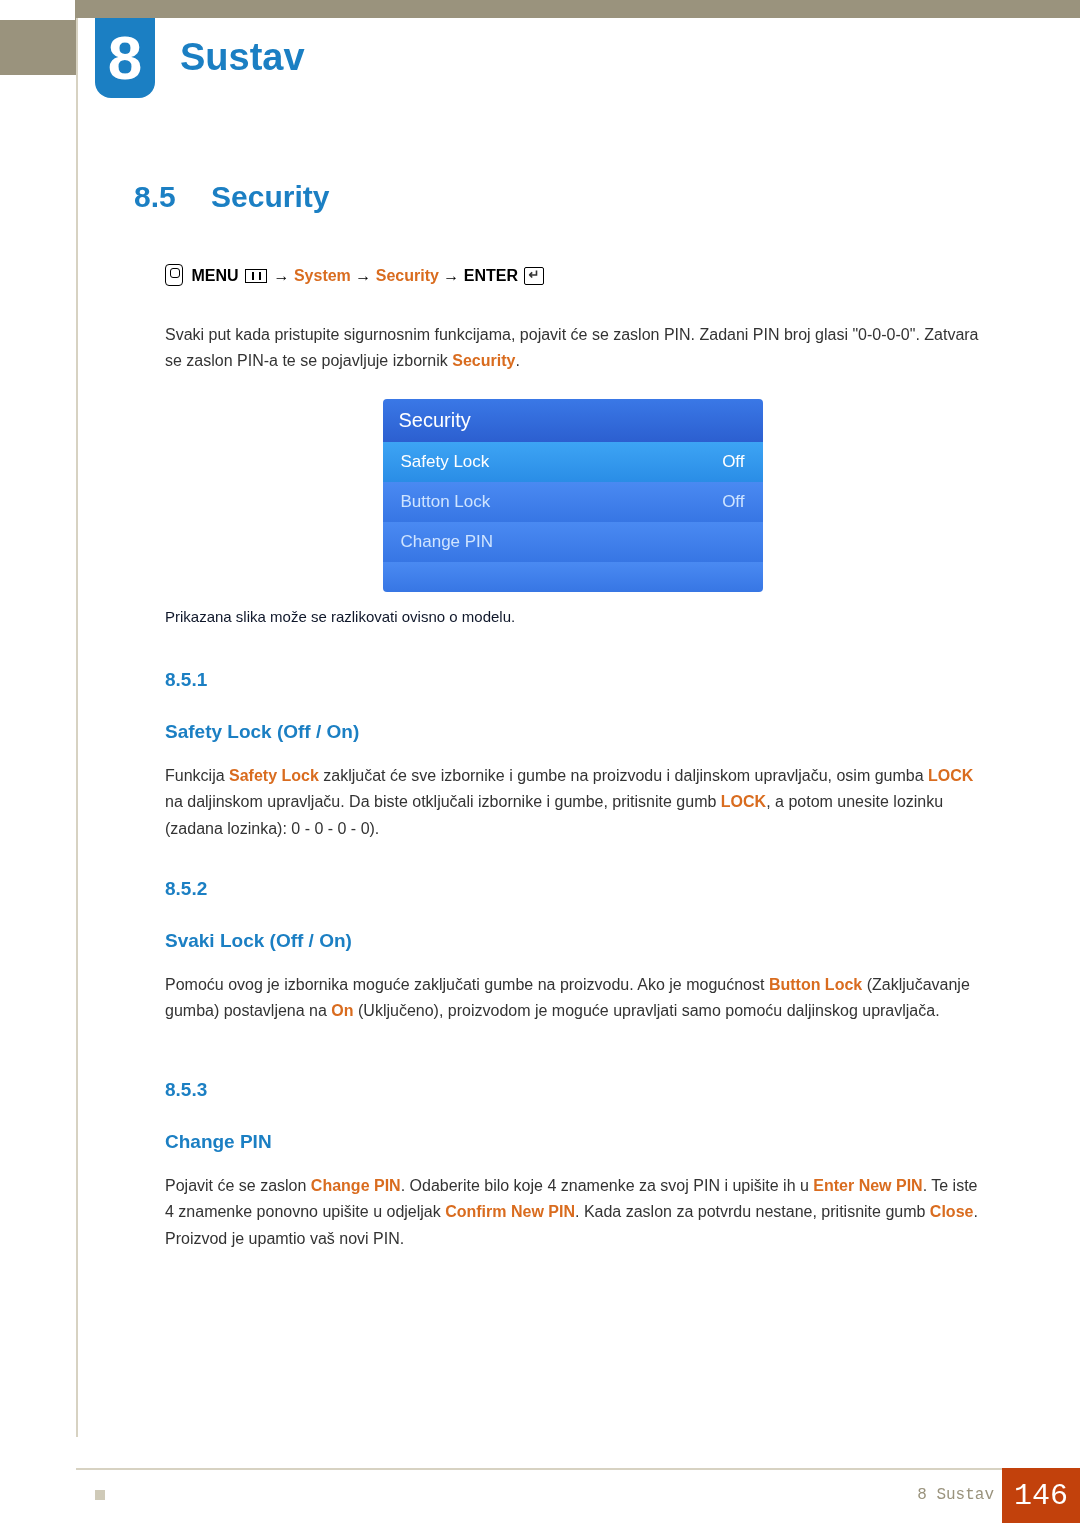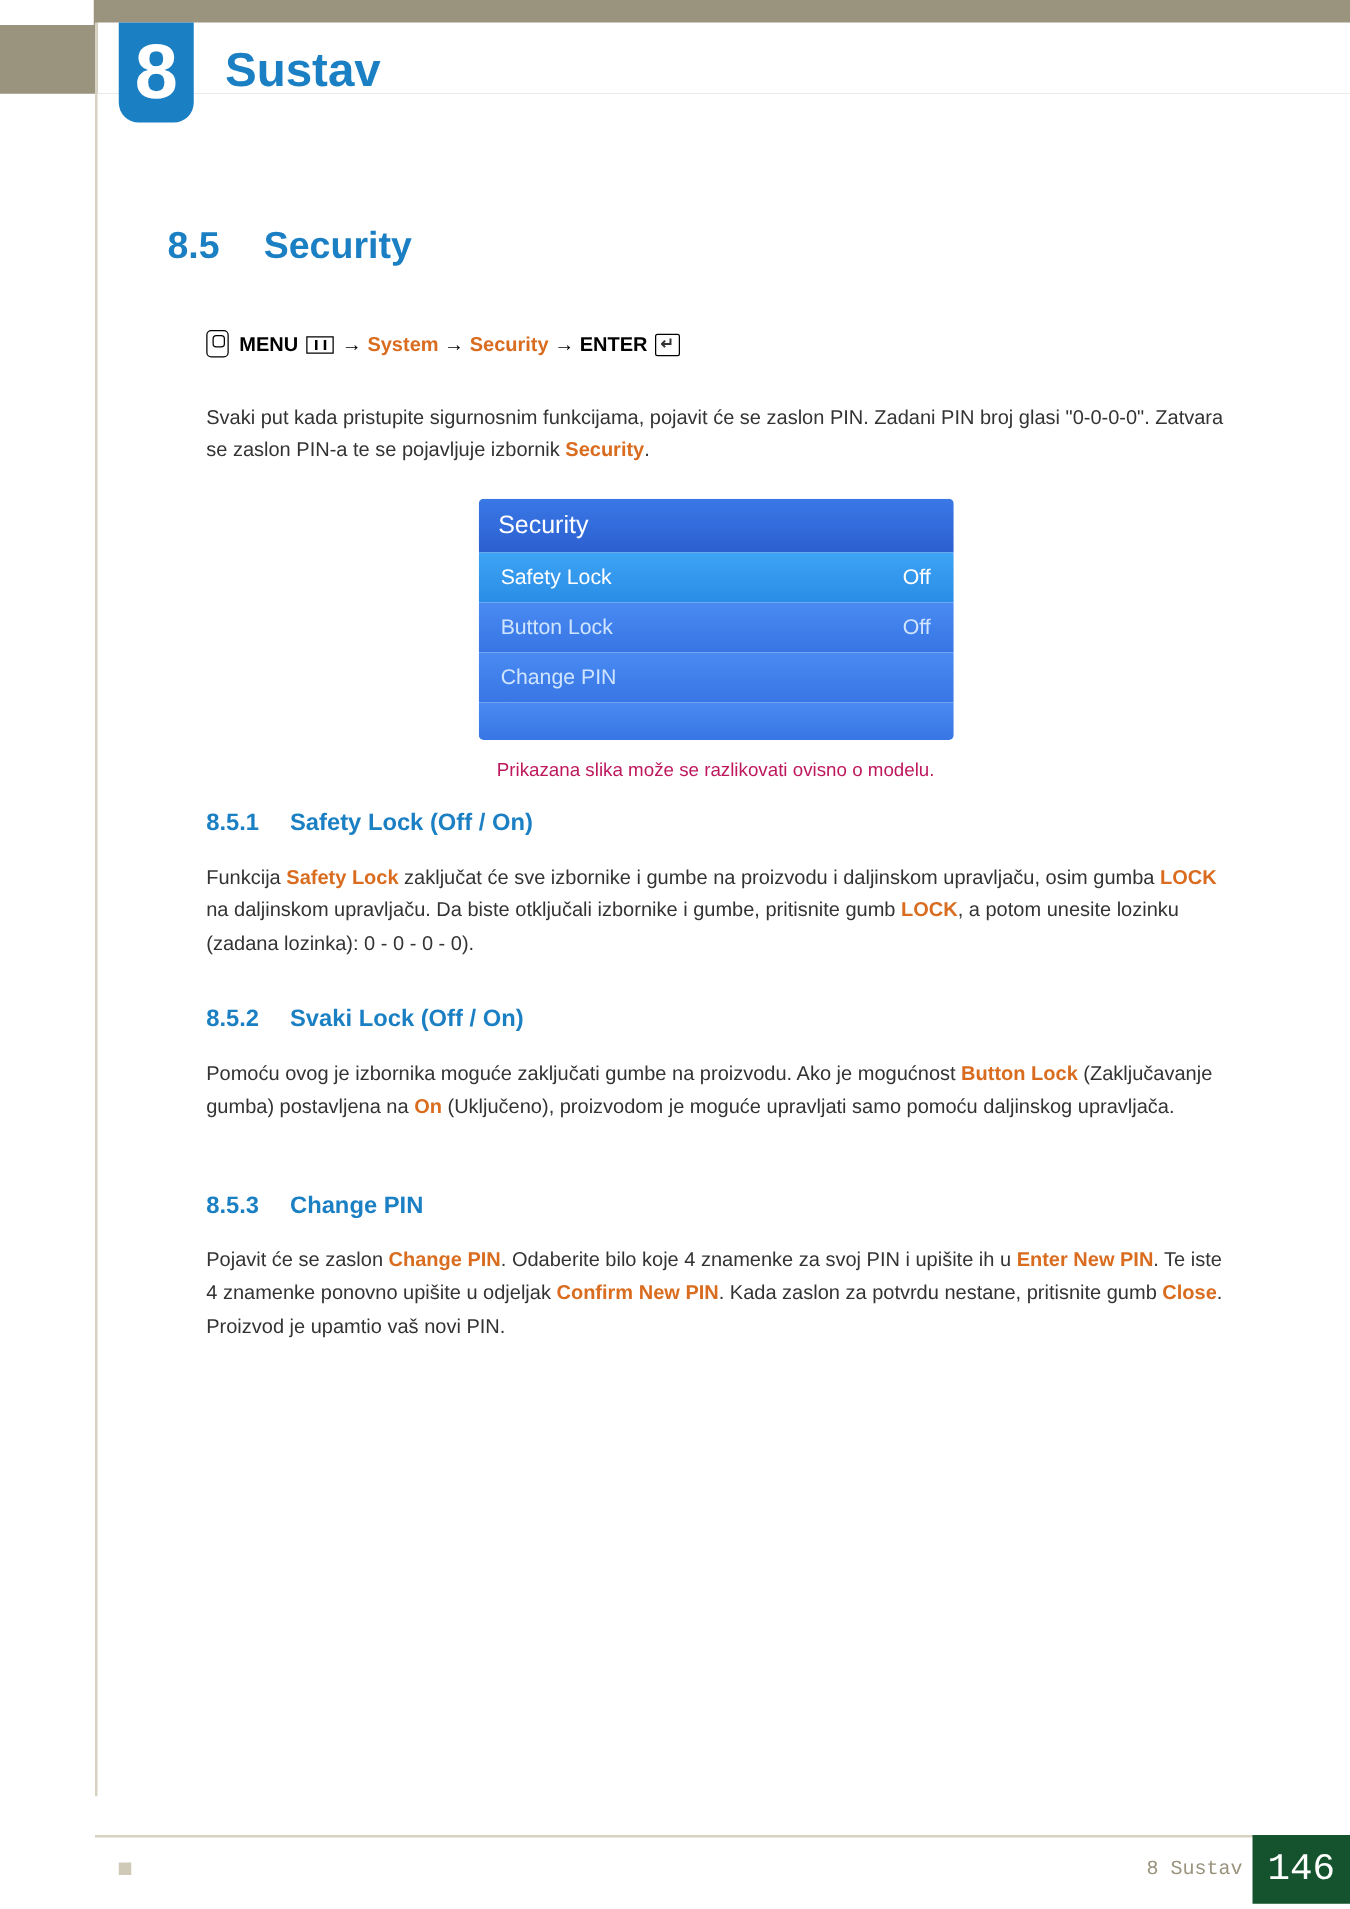--- a/index.html
+++ b/index.html
@@ -144,23 +144,23 @@
   p.body {
     font-size: 16px;
     line-height: 1.65;
     color: #333;
     margin-bottom: 24px;
     margin-top: 19px;
   }
   p.body .orange { color: #d96c1f; font-weight: bold; }
   p.caption {
     font-size: 15px;
-    text-align: center;
-    color: #be185d;
-    margin: 16px 0 23px 0;
+    text-align: left;
+    color: #0f172a;
+    margin: 16px 0 44px 0;
   }
   .osd {
     width: 380px;
     margin: 0 auto 0 auto;
     border-radius: 4px;
     overflow: hidden;
     font-size: 17px;
     color: #fff;
   }
   .osd-title {
@@ -180,22 +180,23 @@
     background: linear-gradient(#4a8af2, #3776e4);
     color: #cfe4ff;
   }
   .osd-pad {
     height: 30px;
     background: linear-gradient(#4a8af2, #3776e4);
   }
   .sub-row {
     display: flex;
     align-items: baseline;
-    gap: 12px;
+    gap: 30px;
     margin: 0 0 20px 70px;
+    flex-direction: column;
   }
   .sub-num {
     font-size: 19px;
     font-weight: bold;
     color: #1b7fc3;
     width: 55px;
   }
   .sub-title {
     font-size: 19px;
     font-weight: bold;
@@ -225,21 +226,21 @@
     top: 18px;
     font-size: 16px;
     color: #9a937d;
   }
   .footer-page {
     position: absolute;
     right: 0;
     top: 0;
     width: 78px;
     height: 55px;
-    background: #14532d;
+    background: #c2410c;
     color: #fff;
     font-size: 30px;
     display: flex;
     align-items: center;
     justify-content: center;
   }
 </style>
 </head>
 <body>
 

